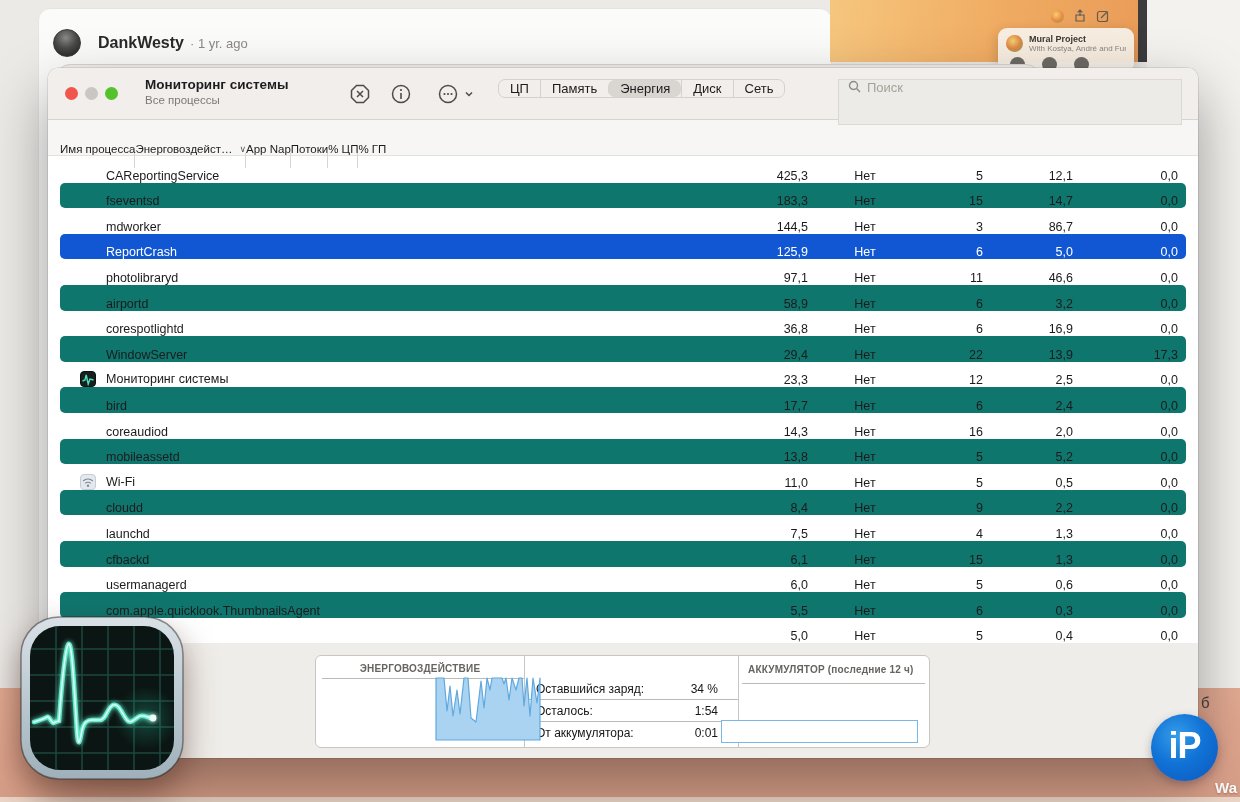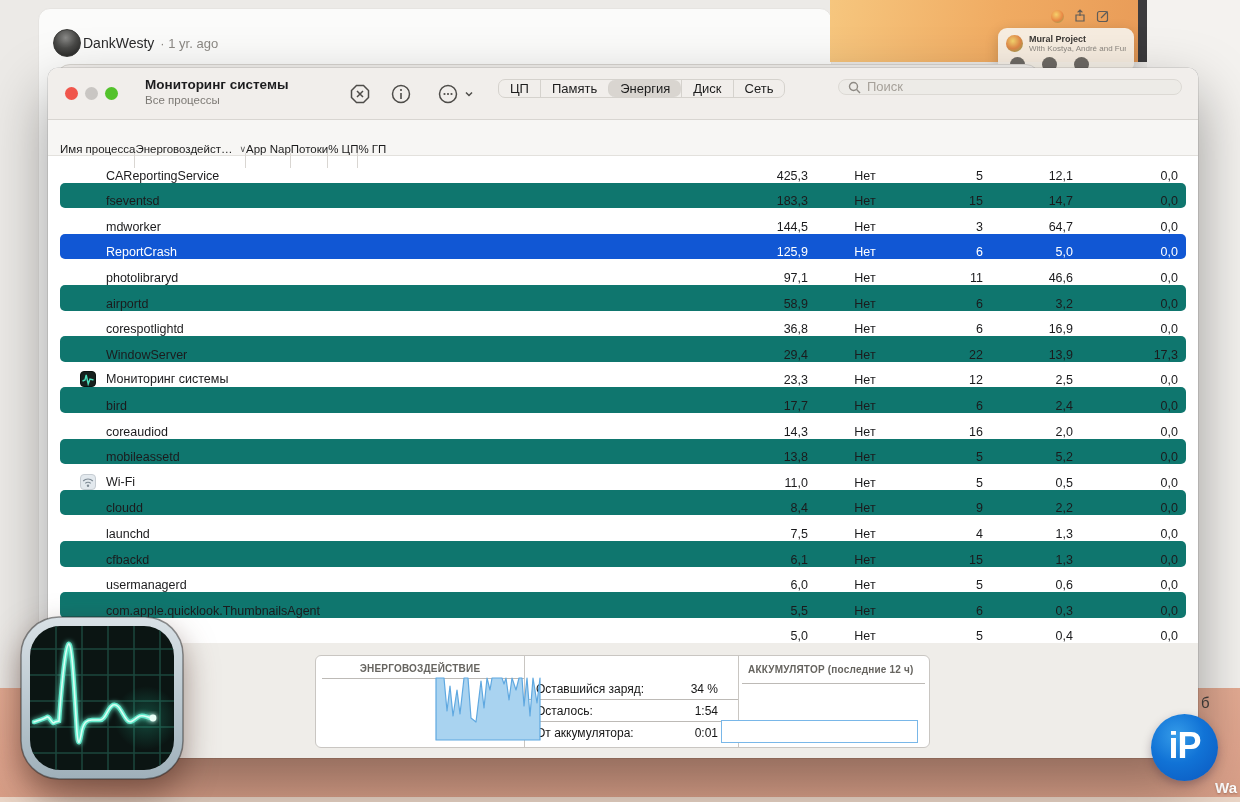--- a/index.html
+++ b/index.html
@@ -7,21 +7,21 @@
   body { font-family:"Liberation Sans", sans-serif; overflow:hidden; }
   .stage { position:relative; width:1240px; height:802px; overflow:hidden; background:#eceae7; }
 
   
   .bg-card-left { position:absolute; left:38px; top:8px; width:794px; height:680px;
     background:#fbfbfa; border:1px solid #e6e4e1; border-radius:12px 12px 0 0; z-index:1; }
   .comment-head { position:absolute; left:14px; top:20px; display:flex; align-items:center; }
   .avatar { width:28px; height:28px; border-radius:50%;
     background:radial-gradient(circle at 45% 30%, #8a8a88 0%, #4a4a48 45%, #1c1c1b 100%);
     border:1px solid #3a3a38; }
-  .comment-author { margin-left:2px; font-size:14px; font-weight:normal; color:#2a2a2b; }
+  .comment-author { margin-left:17px; font-size:16px; font-weight:bold; color:#2a2a2b; }
   .comment-meta { margin-left:6px; font-size:13px; color:#8c8984; }
   .clipped-line { position:absolute; left:70px; top:57px; width:700px; height:7px; opacity:.65;
     background:repeating-linear-gradient(90deg,#4c4c4a 0 2px,transparent 2px 11px,#4c4c4a 11px 12px,transparent 12px 23px); z-index:2; }
 
   .bg-mac { position:absolute; left:830px; top:0; width:308px; height:62px;
     background:linear-gradient(100deg,#f6c67e 0%,#f0ab62 55%,#e99c58 100%); z-index:2; }
   .bg-bezel { position:absolute; left:1138px; top:0; width:9px; height:62px; background:#3c3b3d; z-index:2; }
   .bg-right-panel { position:absolute; left:1147px; top:0; width:93px; height:692px;
     background:#f4f2ef; border-radius:0 0 0 14px; z-index:2; }
 
@@ -72,22 +72,22 @@
   .btn-stop { left:301px; } .btn-info { left:342px; } .btn-more { left:389px; }
   .more-chevron { position:absolute; left:416px; top:21px; width:10px; height:10px; }
 
   .tabs { position:absolute; left:450px; top:11px; height:19px; display:flex;
     border:1px solid #d5d2cd; border-radius:7px; overflow:hidden; background:#f1eeeb; }
   .tab { display:flex; align-items:center; padding:0 11px; font-size:13px; color:#1c1c1c;
     border-left:1px solid #d5d2cd; cursor:default; white-space:nowrap; }
   .tab:first-of-type { border-left:none; }
   .tab.selected { background:#d9d5d0;border-radius:7px; }
 
-  .search { position:absolute; left:790px; top:11px; width:344px; height:16px; background:#edebe7;
-    border:1px solid #dcd9d4; border-radius:8px; display:flex; align-items:flex-end; padding:0 9px; }
+  .search { position:absolute; left:790px; top:11px; width:344px; height:46px; background:#edebe7;
+    border:1px solid #dcd9d4; border-radius:0; display:flex; align-items:flex-start; padding:0 9px; }
   .search svg { width:13px; height:13px; flex:none; margin-right:6px; }
   .search input { border:none; outline:none; background:transparent; font-size:13px; width:100%;
     font-family:"Liberation Sans",sans-serif; color:#333; }
   .search input::placeholder { color:#a6a19a; }
 
   
   .headerbar { height:36px; flex:none; background:#f7f6f4; border-bottom:1px solid #e3e1dd;
     display:flex; align-items:flex-end; padding:0 12px; font-size:11.5px; color:#1c1c1c; }
   .hcell { position:relative; display:flex; align-items:center; justify-content:center; }
   .hcell:not(:last-of-type)::after { content:''; position:absolute; right:0; top:10px; height:15px; width:1px; background:#d9d6d2; }
@@ -305,21 +305,21 @@
           <div class="cell c-gpu">0,0</div>
         </div>
         <div class="trow row-odd">
           <div class="cell c-name">
 
             <span class="pname">mdworker</span>
           </div>
           <div class="cell c-energy">144,5</div>
           <div class="cell c-appnap">Нет</div>
           <div class="cell c-threads">3</div>
-          <div class="cell c-cpu">64,7</div>
+          <div class="cell c-cpu">86,7</div>
           <div class="cell c-gpu">0,0</div>
         </div>
         <div class="trow row-even selected">
           <div class="cell c-name">
 
             <span class="pname">ReportCrash</span>
           </div>
           <div class="cell c-energy">125,9</div>
           <div class="cell c-appnap">Нет</div>
           <div class="cell c-threads">6</div>

